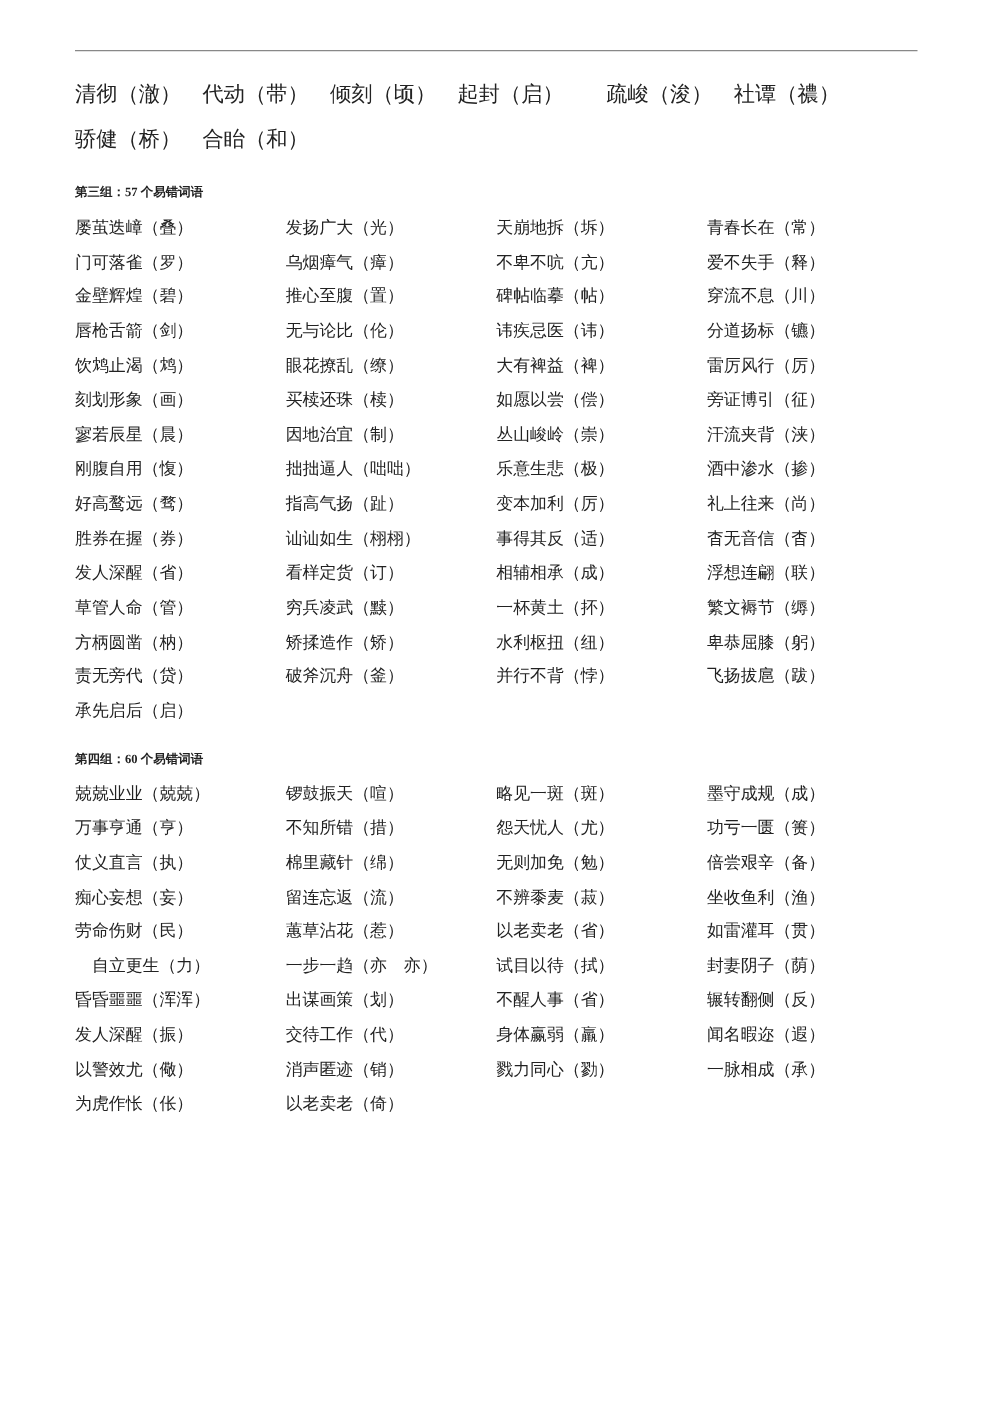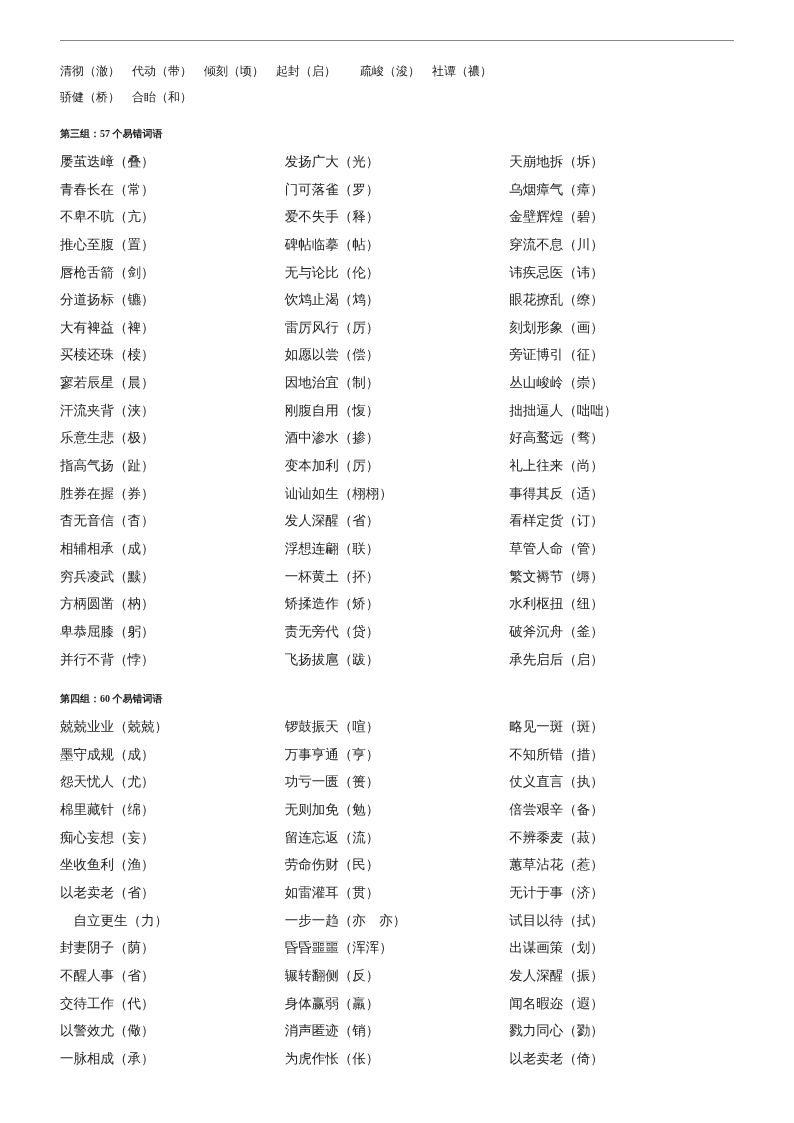--- a/index.html
+++ b/index.html
@@ -15,33 +15,33 @@
       width: 794px;
       min-height: 1123px;
       padding: 40px 60px 40px 60px;
     }
     .top-divider {
       border: none;
       border-top: 1px solid #888;
       margin-bottom: 18px;
     }
     .intro-line {
-      font-size: 12px;
+      font-size: 17px;
       line-height: 2;
       margin-bottom: 2px;
     }
     .section-title {
       font-size: 10px;
       font-weight: bold;
       margin-top: 18px;
       margin-bottom: 8px;
     }
     .idiom-grid {
       display: grid;
-      grid-template-columns: repeat(3, 1fr);
+      grid-template-columns: repeat(4, 1fr);
       gap: 2px 0;
       line-height: 1.9;
       font-size: 13.5px;
     }
     .idiom-item {
       white-space: nowrap;
     }
   </style>
 </head>
 <body>
@@ -132,21 +132,20 @@
     <div class="idiom-item">无则加免（勉）</div>
     <div class="idiom-item">倍尝艰辛（备）</div>
     <div class="idiom-item">痴心妄想（妄）</div>
     <div class="idiom-item">留连忘返（流）</div>
     <div class="idiom-item">不辨黍麦（菽）</div>
     <div class="idiom-item">坐收鱼利（渔）</div>
     <div class="idiom-item">劳命伤财（民）</div>
     <div class="idiom-item">蕙草沾花（惹）</div>
     <div class="idiom-item">以老卖老（省）</div>
     <div class="idiom-item">如雷灌耳（贯）</div>
-    <div class="idiom-item">无计于事（济）</div>
     <div class="idiom-item">　自立更生（力）</div>
     <div class="idiom-item">一步一趋（亦　亦）</div>
     <div class="idiom-item">试目以待（拭）</div>
     <div class="idiom-item">封妻阴子（荫）</div>
     <div class="idiom-item">昏昏噩噩（浑浑）</div>
     <div class="idiom-item">出谋画策（划）</div>
     <div class="idiom-item">不醒人事（省）</div>
     <div class="idiom-item">辗转翻侧（反）</div>
     <div class="idiom-item">发人深醒（振）</div>
     <div class="idiom-item">交待工作（代）</div>

